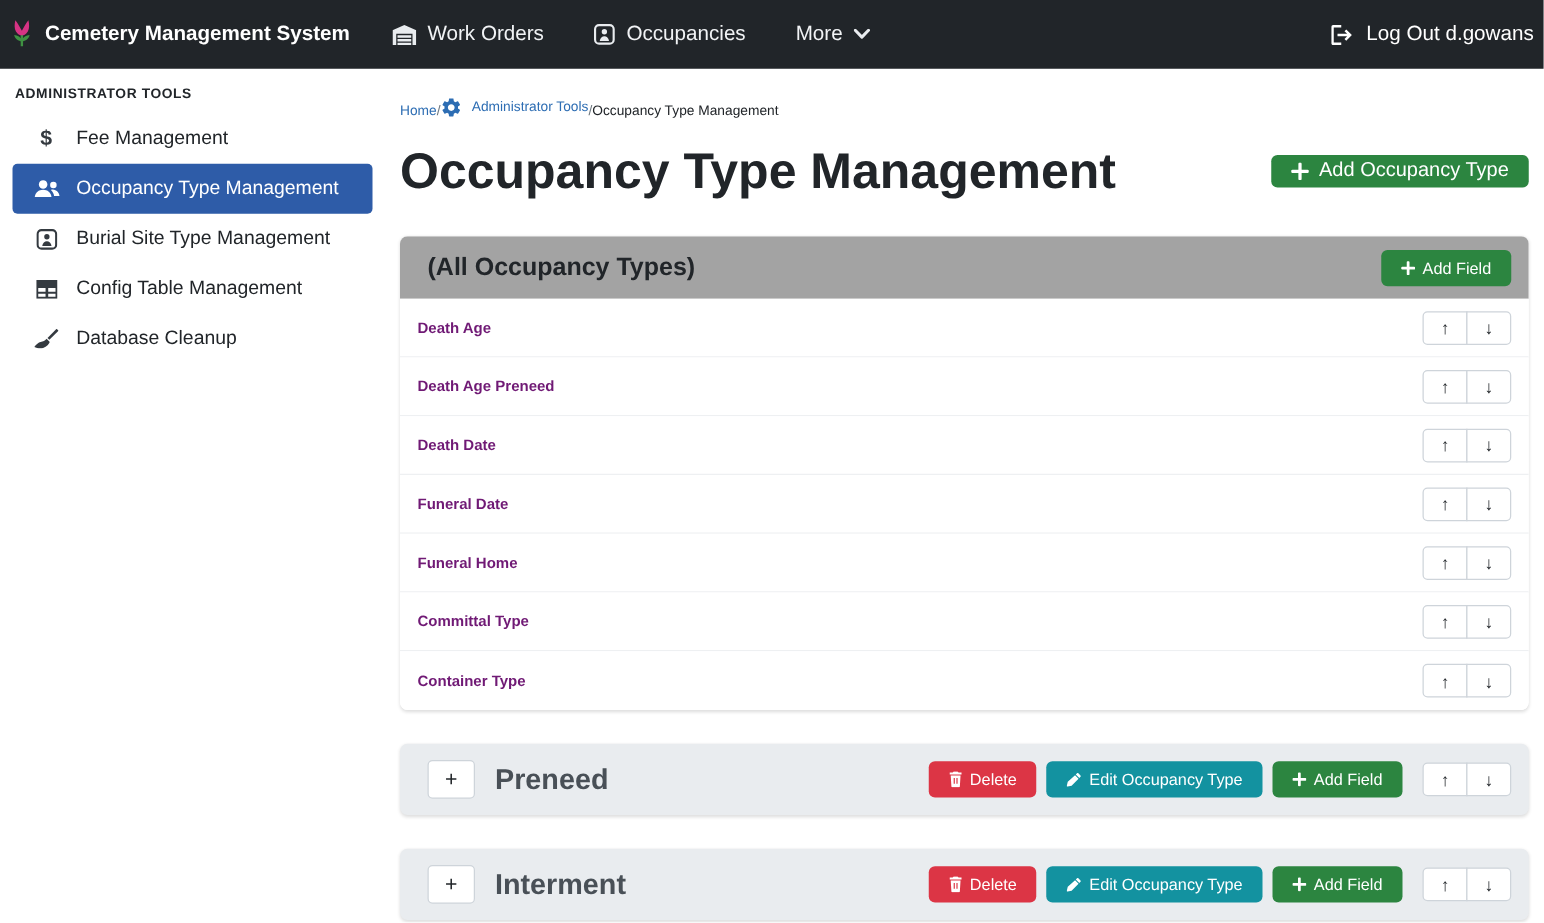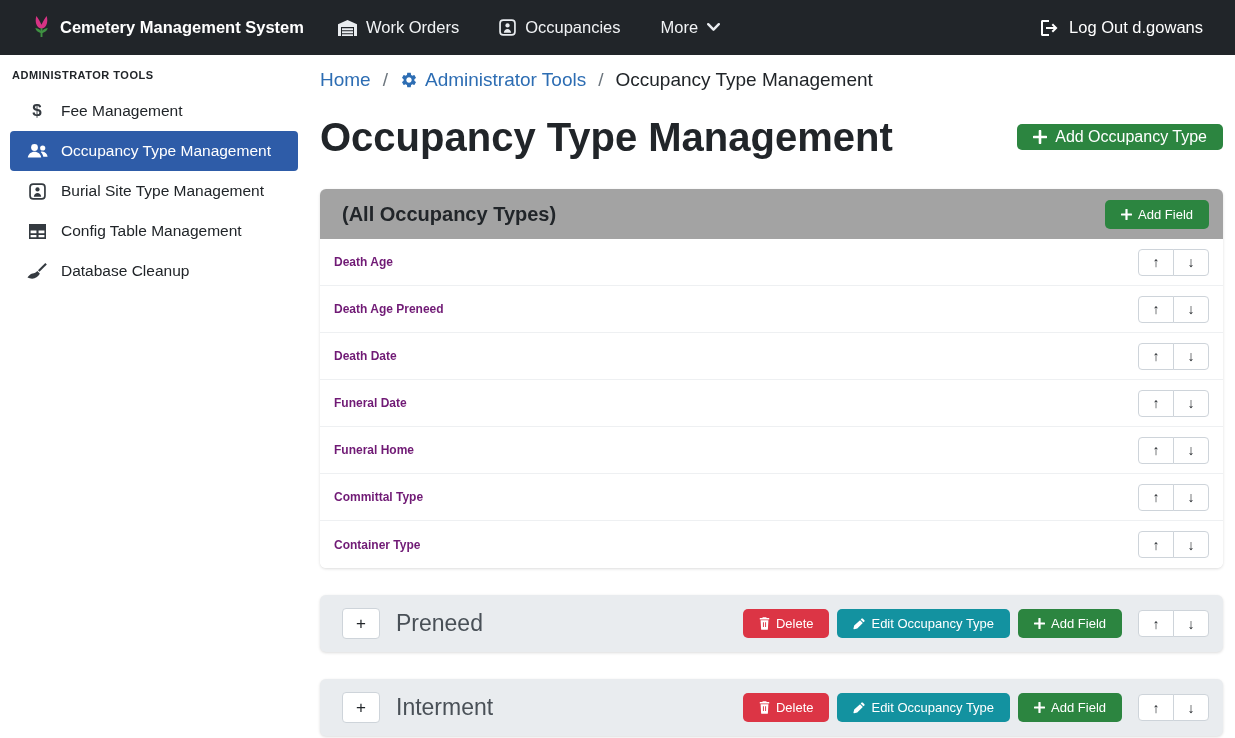--- a/index.html
+++ b/index.html
@@ -4,21 +4,21 @@
 <style>
   * { box-sizing: border-box; }
   html,body { margin:0; padding:0; background:#fff; }
   body {
     width:1235px; height:738px; overflow:hidden;
     font-family:"Liberation Sans", sans-serif; color:#212529;
   }
   
   .navbar {
     height:55px; background:#212529; display:flex; align-items:center;
-    padding:0 32px; color:#fff;
+    padding:0 8px; color:#fff;
   }
   .brand { display:flex; align-items:center; gap:9px; font-size:16.5px; font-weight:700; color:#fff; cursor:pointer; white-space:nowrap; }
   .nav-links { display:flex; align-items:center; gap:40px; margin-left:34px; }
   .nav-item { display:flex; align-items:center; gap:9px; color:#f1f3f5; font-size:16.5px; cursor:pointer; white-space:nowrap; }
   .nav-item .nicon { display:flex; color:#e9ecef; }
   .spacer { flex:1; }
   .logout { display:flex; align-items:center; gap:9px; color:#fff; font-size:16.5px; cursor:pointer; white-space:nowrap; }
 
   
   .layout { display:flex; height:683px; }
@@ -29,21 +29,21 @@
     margin:0 12px 0 10px; padding:0 8px 0 16px; border-radius:4px;
     font-size:15.5px; color:#212529; cursor:pointer;
   }
   .side-item .sicon { width:22px; display:flex; justify-content:center; align-items:center; color:#343a40; font-weight:600; }
   .side-item.active { background:#2e5ca8; color:#fff; }
   .side-item.active .sicon { color:#fff; }
 
   .main { flex:1; min-width:0; padding:10px 12px 0 10px; }
 
   
-  .breadcrumb { display:flex; align-items:center; gap:12px; font-size:19px; height:30px; }
+  .breadcrumb { display:flex; align-items:flex-end; font-size:11px; height:30px; }
   .bc-link { color:#2d6db3; cursor:pointer; display:flex; align-items:center; gap:7px; }
   .bc-sep { color:#6c757d; }
   .bc-current { color:#212529; }
 
   
   .title-row { display:flex; justify-content:space-between; align-items:center; margin:16px 0 26px; }
   h1 { margin:0; font-size:40px; line-height:1.3; font-weight:600; color:#212529; }
 
   
   .btn { border:none; border-radius:5px; color:#fff; display:inline-flex; align-items:center; gap:8px; cursor:pointer; font-family:inherit; white-space:nowrap; }
@@ -73,21 +73,21 @@
   
   .section-bar {
     background:#e9ecef; border-radius:6px; height:57px; display:flex; align-items:center;
     padding:0 14px 0 22px; margin-bottom:27px; box-shadow:0 1px 3px rgba(0,0,0,.14);
   }
   .expand-btn {
     width:38px; height:31px; background:#fff; border:1px solid #ced4da; border-radius:4px;
     font-size:17px; color:#212529; display:flex; align-items:center; justify-content:center;
     cursor:pointer; font-family:inherit; padding:0;
   }
-  .section-title { font-size:23px; font-weight:400; color:#495057; margin-left:16px; flex:1; }
+  .section-title { font-size:23px; font-weight:700; color:#495057; margin-left:16px; flex:1; }
   .section-actions { display:flex; align-items:center; gap:8px; }
   .section-actions .arrow-group { margin-left:8px; }
 </style>
 </head>
 <body>
 
 <div class="navbar">
   <div class="brand">
     <span style="display:flex;">
       <svg width="19" height="27" viewBox="0 0 20 28">

